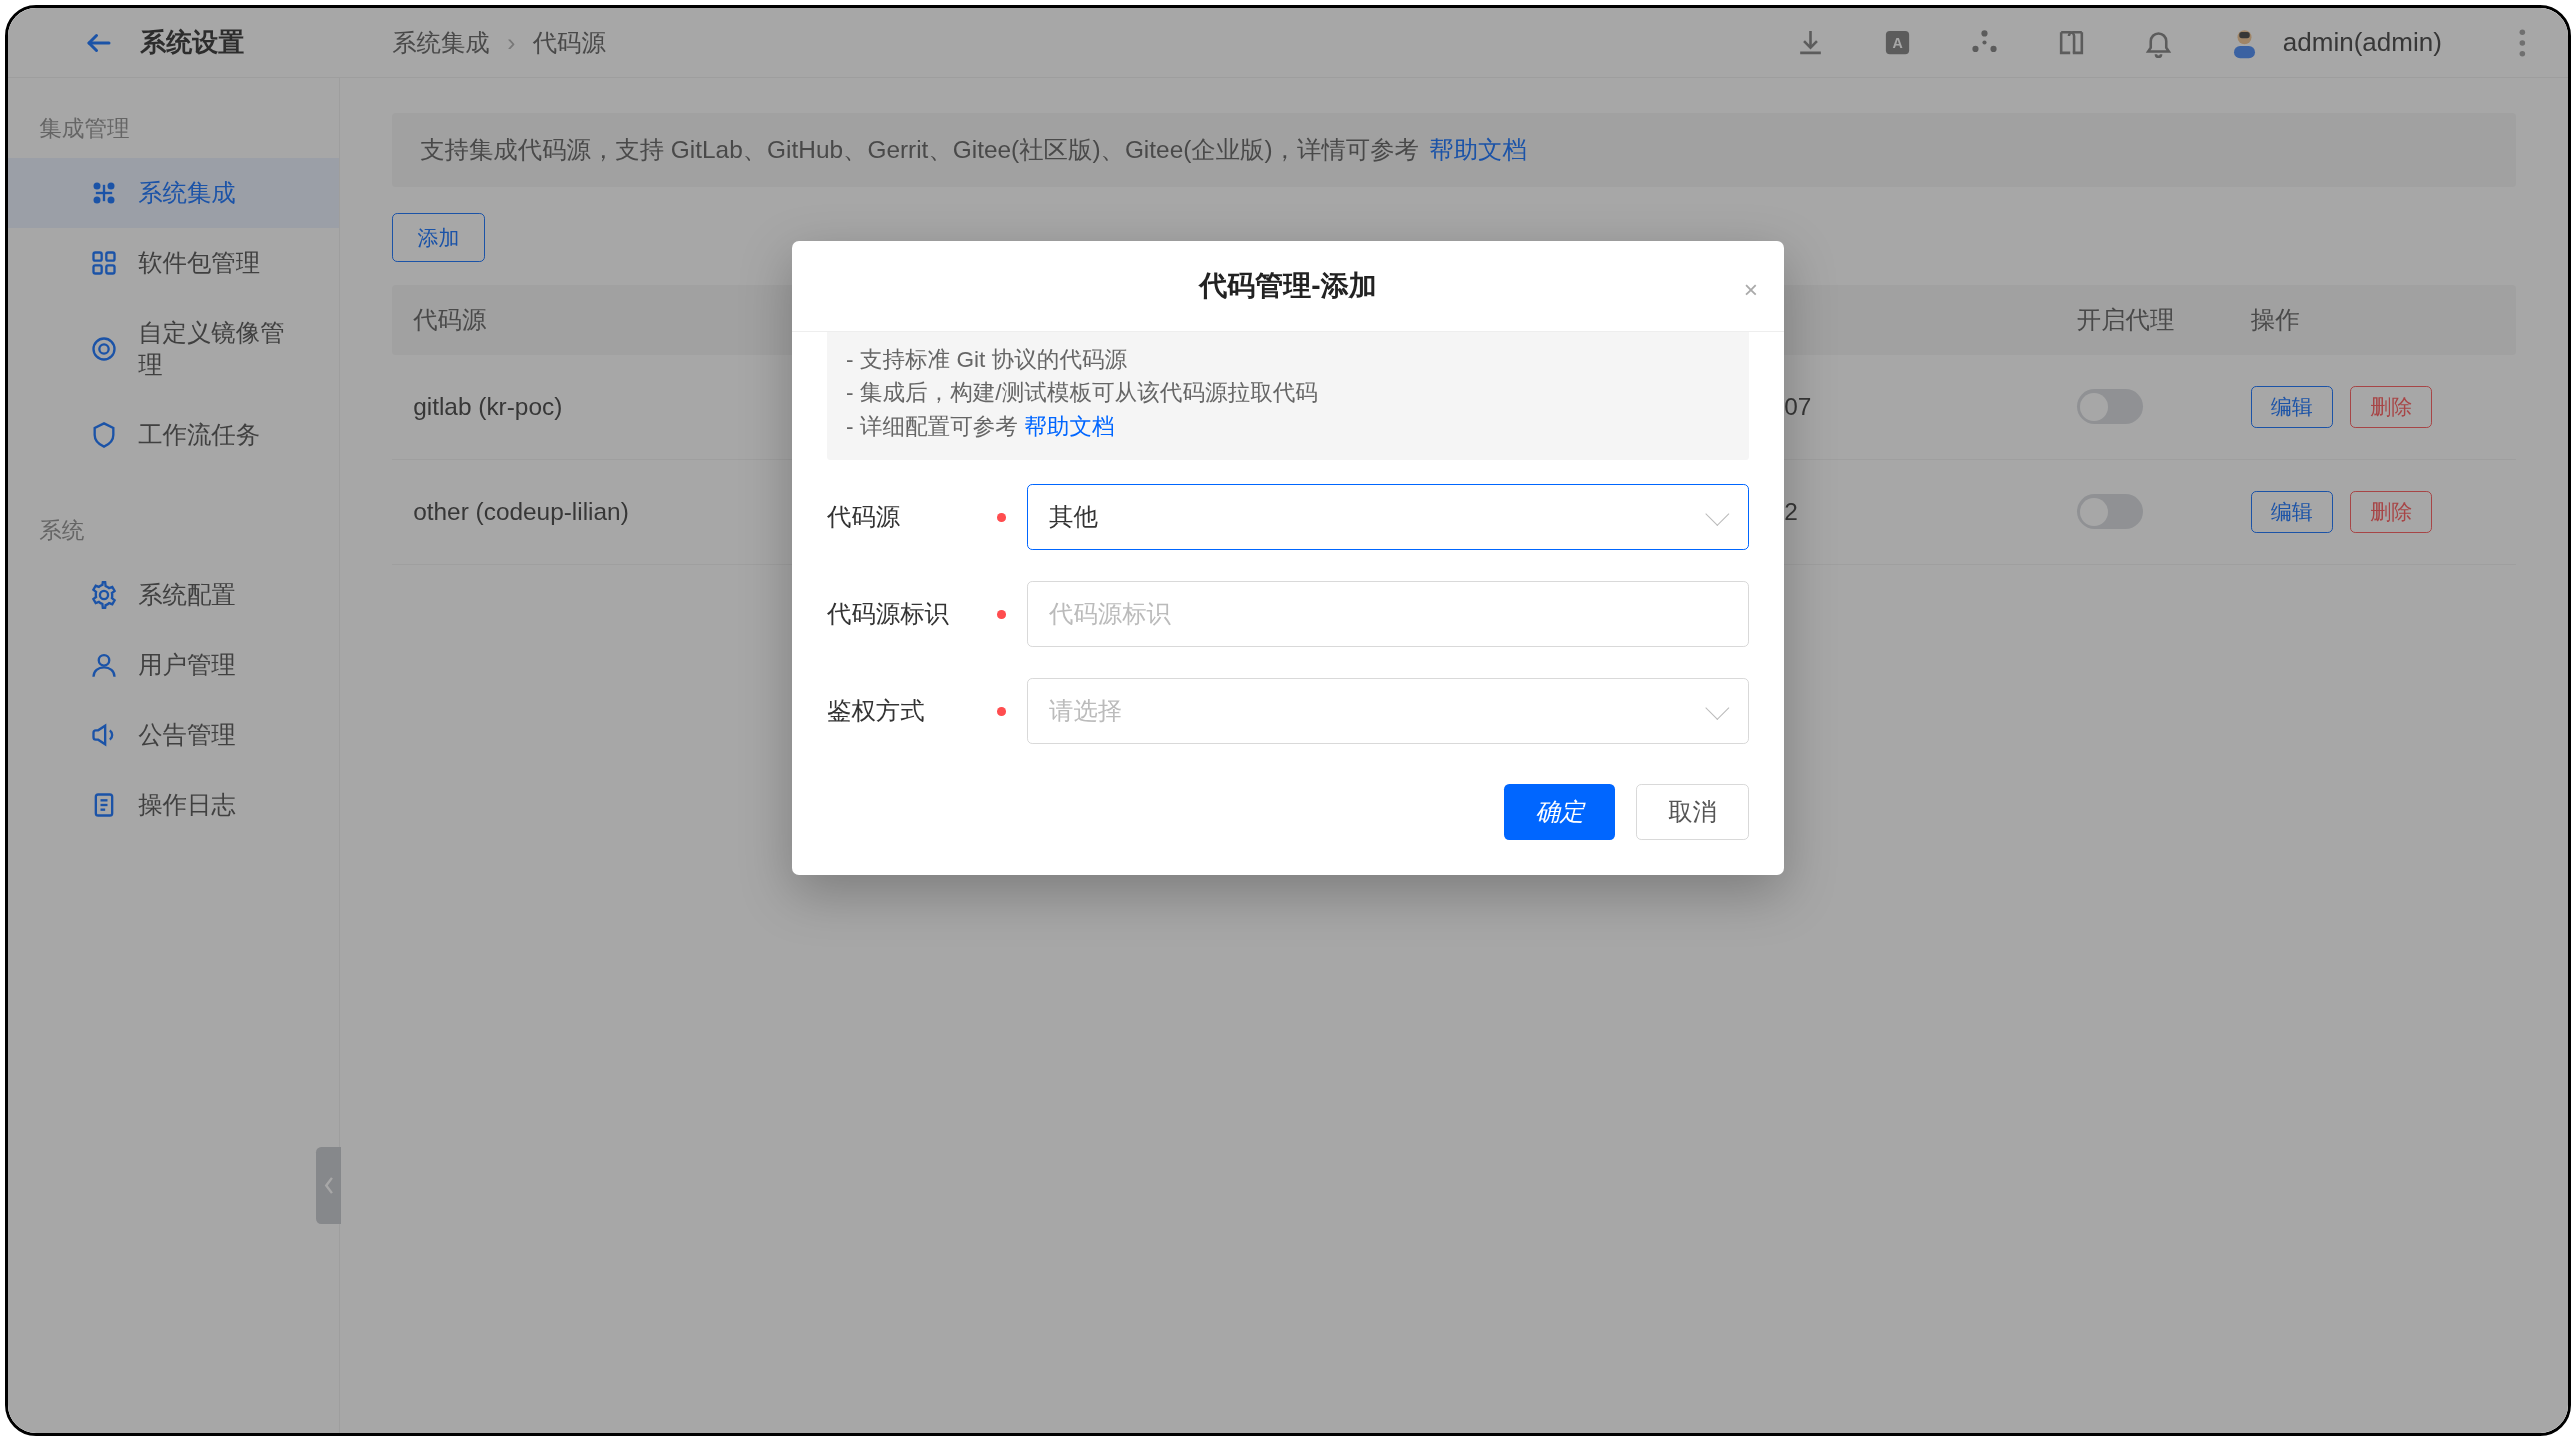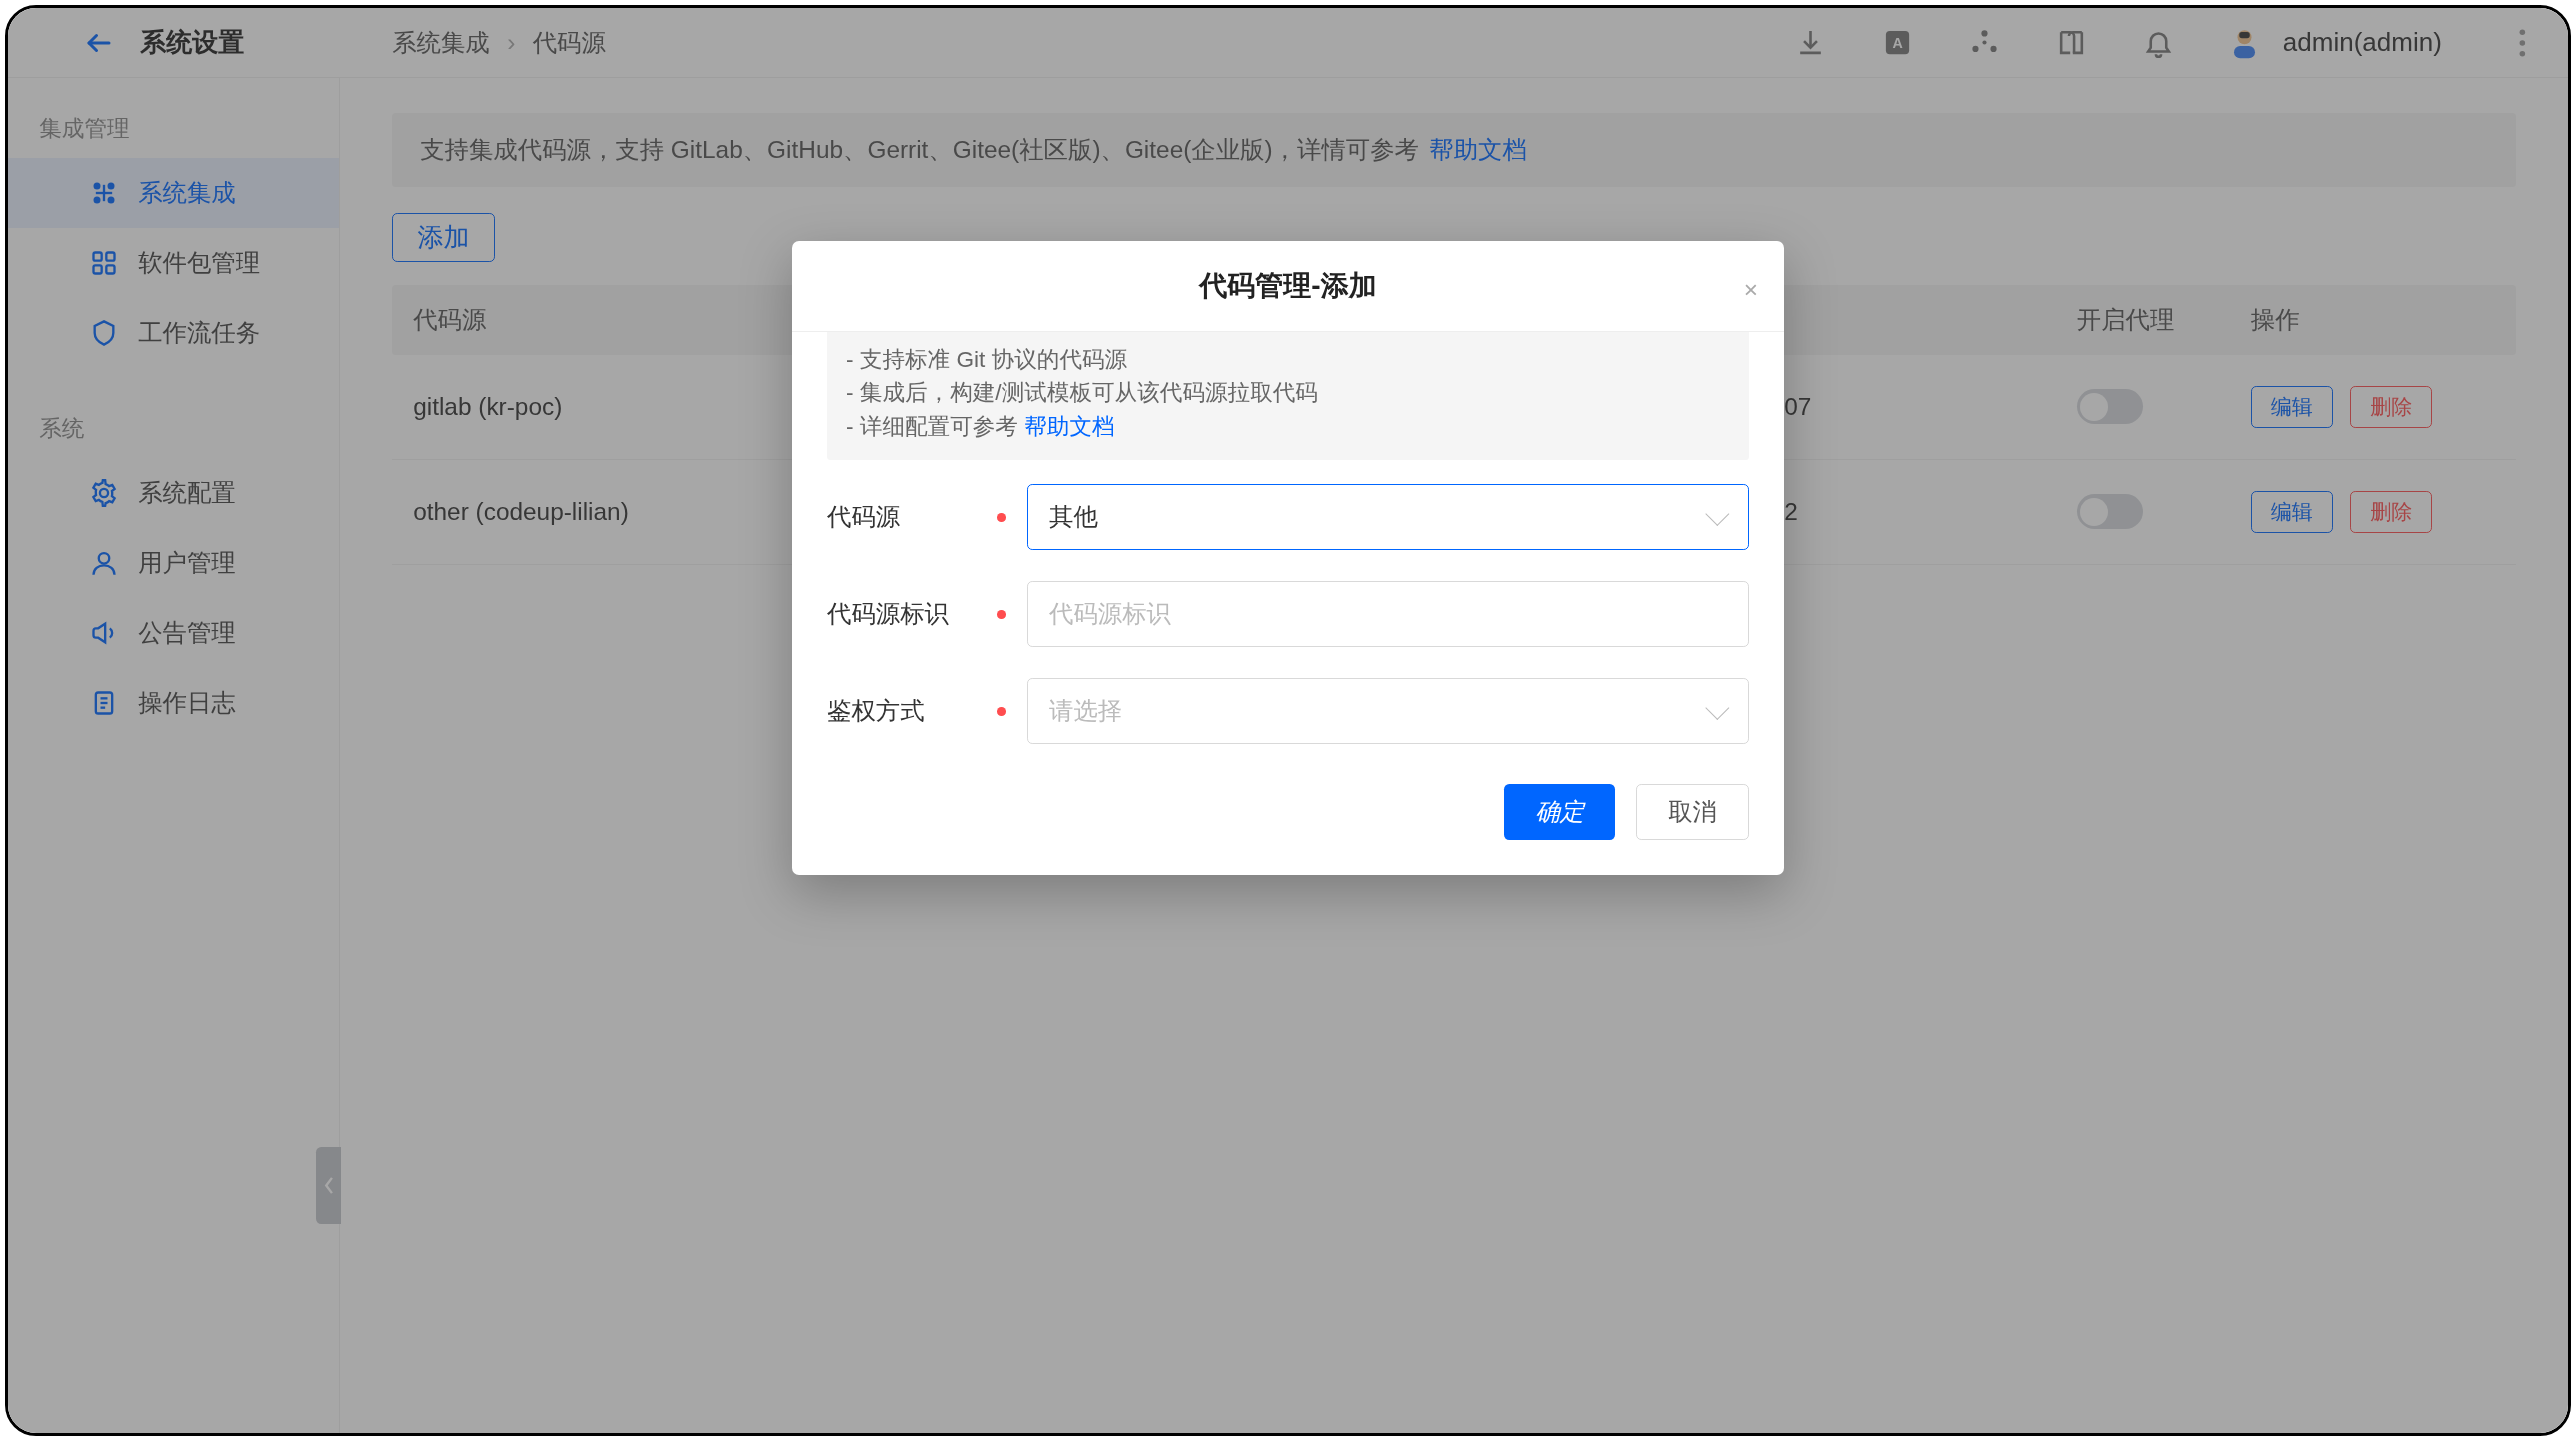--- a/index.html
+++ b/index.html
@@ -132,21 +132,21 @@
   .add-btn {
     display: inline-flex;
     align-items: center;
     justify-content: center;
     height: 49px;
     padding: 0 24.4px;
     border: 1.7px solid #0066ff;
     color: #0066ff;
     background: #fff;
     border-radius: 5.2px;
-    font-size: 26px;
+    font-size: 21px;
     margin-bottom: 22.6px;
     cursor: pointer;
   }
 
   .table { width: 100%; }
   .thead {
     display: flex;
     background: #f5f5f5;
     color: #555;
     font-size: 24.4px;
@@ -369,20 +369,29 @@
               <rect x="14" y="3" width="7" height="7" rx="1.5"></rect>
               <rect x="3" y="14" width="7" height="7" rx="1.5"></rect>
               <rect x="14" y="14" width="7" height="7" rx="1.5"></rect>
             </svg>
         </span>
         <span class="sb-label">软件包管理</span>
       </div>
       <div class="sb-item">
         <span class="sb-icon">
           <svg width="28" height="28" viewBox="0 0 24 24" fill="none" stroke="currentColor" stroke-width="2">
+              <circle cx="12" cy="12" r="9"></circle>
+              <circle cx="12" cy="12" r="4"></circle>
+            </svg>
+        </span>
+        <span class="sb-label">自定义镜像管理</span>
+      </div>
+      <div class="sb-item">
+        <span class="sb-icon">
+          <svg width="28" height="28" viewBox="0 0 24 24" fill="none" stroke="currentColor" stroke-width="2">
               <path d="M12 2l8 4v6c0 5-3.5 8-8 10-4.5-2-8-5-8-10V6z"></path>
             </svg>
         </span>
         <span class="sb-label">工作流任务</span>
       </div>
 
       <div class="sb-group-title" style="margin-top:31px">系统</div>
 
       <div class="sb-item">
         <span class="sb-icon">

